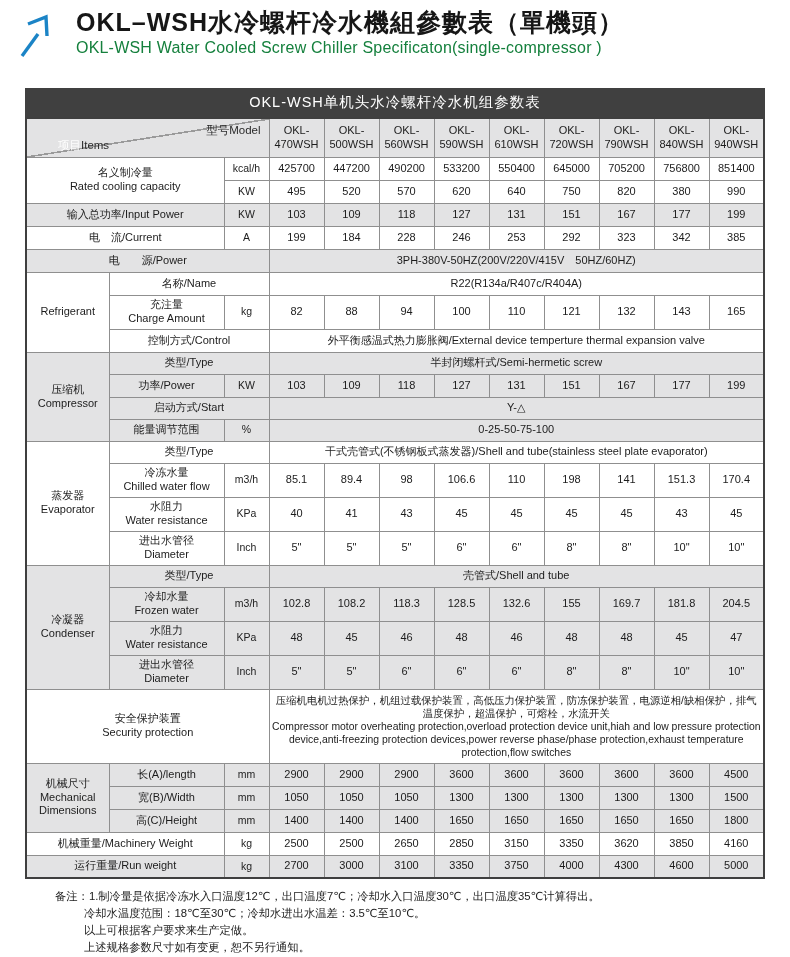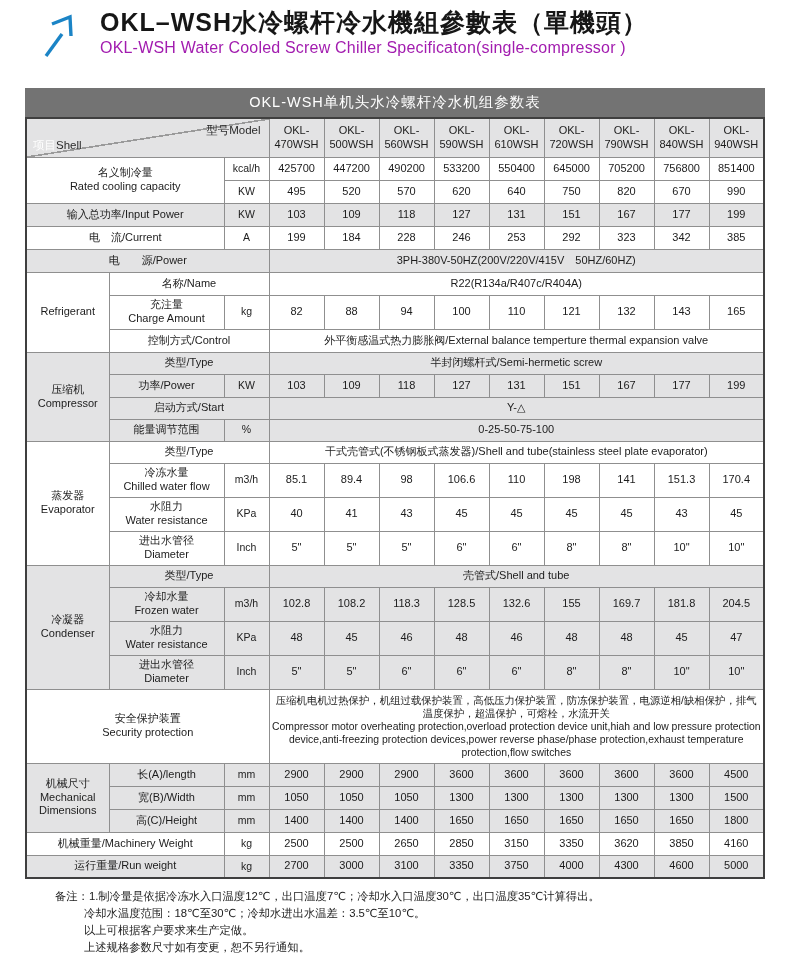--- a/index.html
+++ b/index.html
@@ -4,24 +4,24 @@
 <style>
   * { box-sizing: border-box; margin: 0; padding: 0; }
   html,body { width:790px; background:#fff; }
   body {
     height:957px;
     font-family:"Liberation Sans","DejaVu Sans",sans-serif;
     color:#1c1c1c;
     overflow:hidden;
   }
   
-  .hdr { display:flex; align-items:flex-start; padding:8px 0 0 40px; }
+  .hdr { display:flex; align-items:flex-start; padding:8px 0 0 16px; }
   .logo { width:52px; height:52px; flex:0 0 52px; margin-right:8px; margin-top:2px; }
   .title-zh { font-size:25px; font-weight:bold; letter-spacing:1px; color:#161616; line-height:1.15; }
-  .title-en { font-size:16px; color:#a21caf; margin-top:2px; letter-spacing:.2px; }
+  .title-en { font-size:16px; color:#15803d; margin-top:2px; letter-spacing:.2px; }
   
   .banner {
     margin:26px 25px 0 25px; height:29px; line-height:29px;
     text-align:center; color:#fff; font-size:14.5px; letter-spacing:1px;
   }
   
   table.spec {
     width:740px; margin:0 25px; border-collapse:collapse; table-layout:fixed;
     border:2px solid #3f3f3f;
     font-size:11px;
@@ -38,21 +38,21 @@
   tr.bg-w td { background:#ffffff; }
   tr.rh-h { height:39px; } tr.rh-n { height:23px; } tr.rh-t { height:34px; }
   tr.rh-y { height:22px; } tr.rh-s { height:74px; }
   td.corner {
     position:relative; padding:0;
     background-image:linear-gradient(to bottom right, transparent calc(50% - 0.8px), #9a9a9a calc(50% - 0.8px), #9a9a9a calc(50% + 0.8px), transparent calc(50% + 0.8px)) !important;
     background-color:#e3e3e4 !important;
   }
   td.corner .c-tr { position:absolute; top:4px; right:8px; font-size:11.5px; color:#2a2a2a; }
   td.corner .c-bl { position:absolute; bottom:4px; left:6px; font-size:11.5px; }
-  td.corner .c-bl .wz { color:#fdfdfd; }
+  td.corner .c-bl .wz { color:#fdfdfd;margin-left:25px; }
   td.corner .c-bl .dz { color:#2a2a2a; }
   td.model { font-size:11px; line-height:1.3; }
   td.grp  { font-size:11px; }
   td.lbl  { font-size:11px; }
   td.unit { font-size:10.5px;margin-left:45px; }
   td.secu {
     text-align:left; font-size:10.4px; line-height:1.38; padding:3px 5px;
   }
   
   .notes { margin:9px 0 0 49px; font-size:11.3px; color:#212121; line-height:1.5; }
@@ -71,32 +71,32 @@
         <polyline points="12,14 30,7 31,26"></polyline>
       </g>
     </svg>
   </div>
   <div>
     <div class="title-zh">OKL–WSH水冷螺杆冷水機組參數表（單機頭）</div>
     <div class="title-en">OKL-WSH Water Cooled Screw Chiller Specificaton(single-compressor )</div>
   </div>
 </div>
 
-<div class="banner" id="banner" style="background: #737373;">OKL-WSH单机头水冷螺杆冷水机组参数表</div>
+<div class="banner" id="banner" style="background: #404040;">OKL-WSH单机头水冷螺杆冷水机组参数表</div>
 
 <table class="spec">
   <colgroup>
     <col style="width:83px">
       <col style="width:115px">
       <col style="width:45px">
     <col span="9" style="width:55px">
   </colgroup>
   <tbody id="tbody">
       <tr class="bg-g rh-h">
-        <td colspan="3" class="corner"><span class="c-tr">型号Model</span><span class="c-bl"><span class="wz">项目</span><span class="dz">Shell</span></span></td>
+        <td colspan="3" class="corner"><span class="c-tr">型号Model</span><span class="c-bl"><span class="wz">项目</span><span class="dz">Items</span></span></td>
         <td class="model">OKL-
 470WSH</td>
         <td class="model">OKL-
 500WSH</td>
         <td class="model">OKL-
 560WSH</td>
         <td class="model">OKL-
 590WSH</td>
         <td class="model">OKL-
 610WSH</td>
@@ -125,21 +125,21 @@
       </tr>
       <tr class="bg-w rh-n">
         <td class="unit">KW</td>
         <td>495</td>
         <td>520</td>
         <td>570</td>
         <td>620</td>
         <td>640</td>
         <td>750</td>
         <td>820</td>
-        <td>670</td>
+        <td>380</td>
         <td>990</td>
       </tr>
       <tr class="bg-g rh-n sec">
         <td colspan="2" class="lbl">输入总功率/Input Power</td>
         <td class="unit">KW</td>
         <td>103</td>
         <td>109</td>
         <td>118</td>
         <td>127</td>
         <td>131</td>
@@ -179,21 +179,21 @@
         <td>94</td>
         <td>100</td>
         <td>110</td>
         <td>121</td>
         <td>132</td>
         <td>143</td>
         <td>165</td>
       </tr>
       <tr class="bg-w rh-n">
         <td colspan="2" class="lbl">控制方式/Control</td>
-        <td colspan="9">外平衡感温式热力膨胀阀/External balance temperture thermal expansion valve</td>
+        <td colspan="9">外平衡感温式热力膨胀阀/External device temperture thermal expansion valve</td>
       </tr>
       <tr class="bg-g rh-y sec">
         <td rowspan="4" class="grp">压缩机
 Compressor</td>
         <td colspan="2" class="lbl">类型/Type</td>
         <td colspan="9">半封闭螺杆式/Semi-hermetic screw</td>
       </tr>
       <tr class="bg-g rh-n">
         <td class="lbl">功率/Power</td>
         <td class="unit">KW</td>

